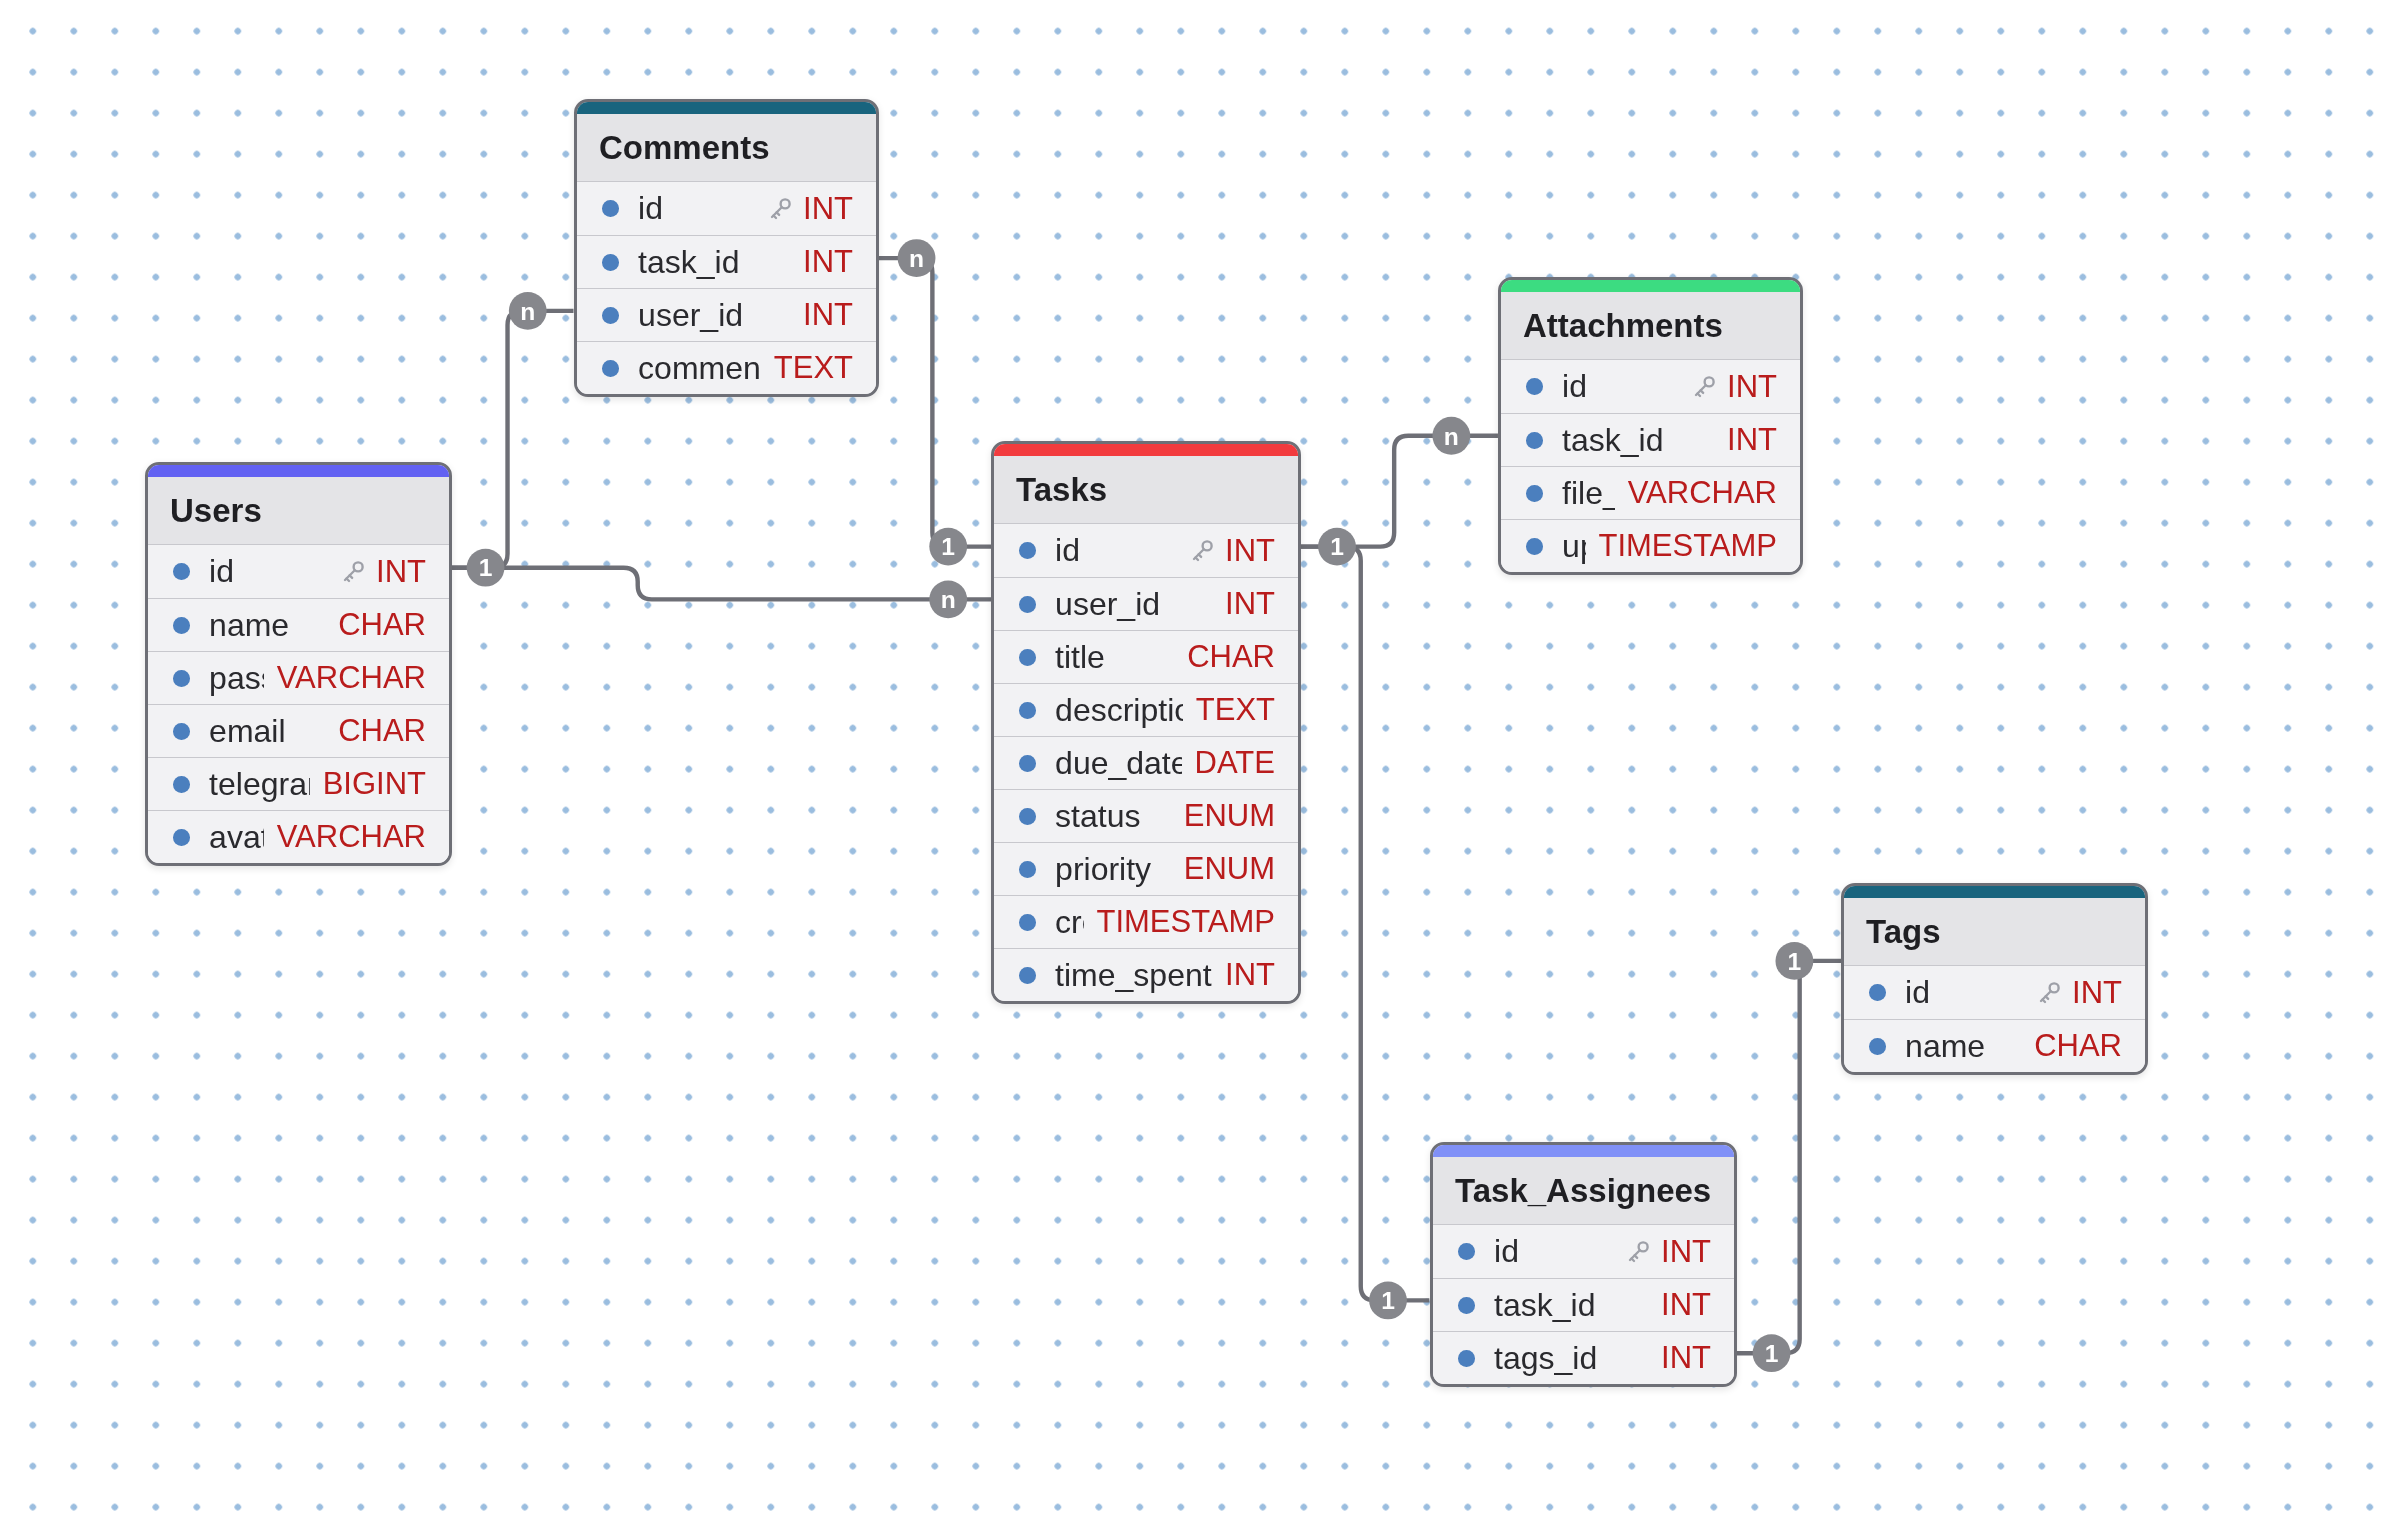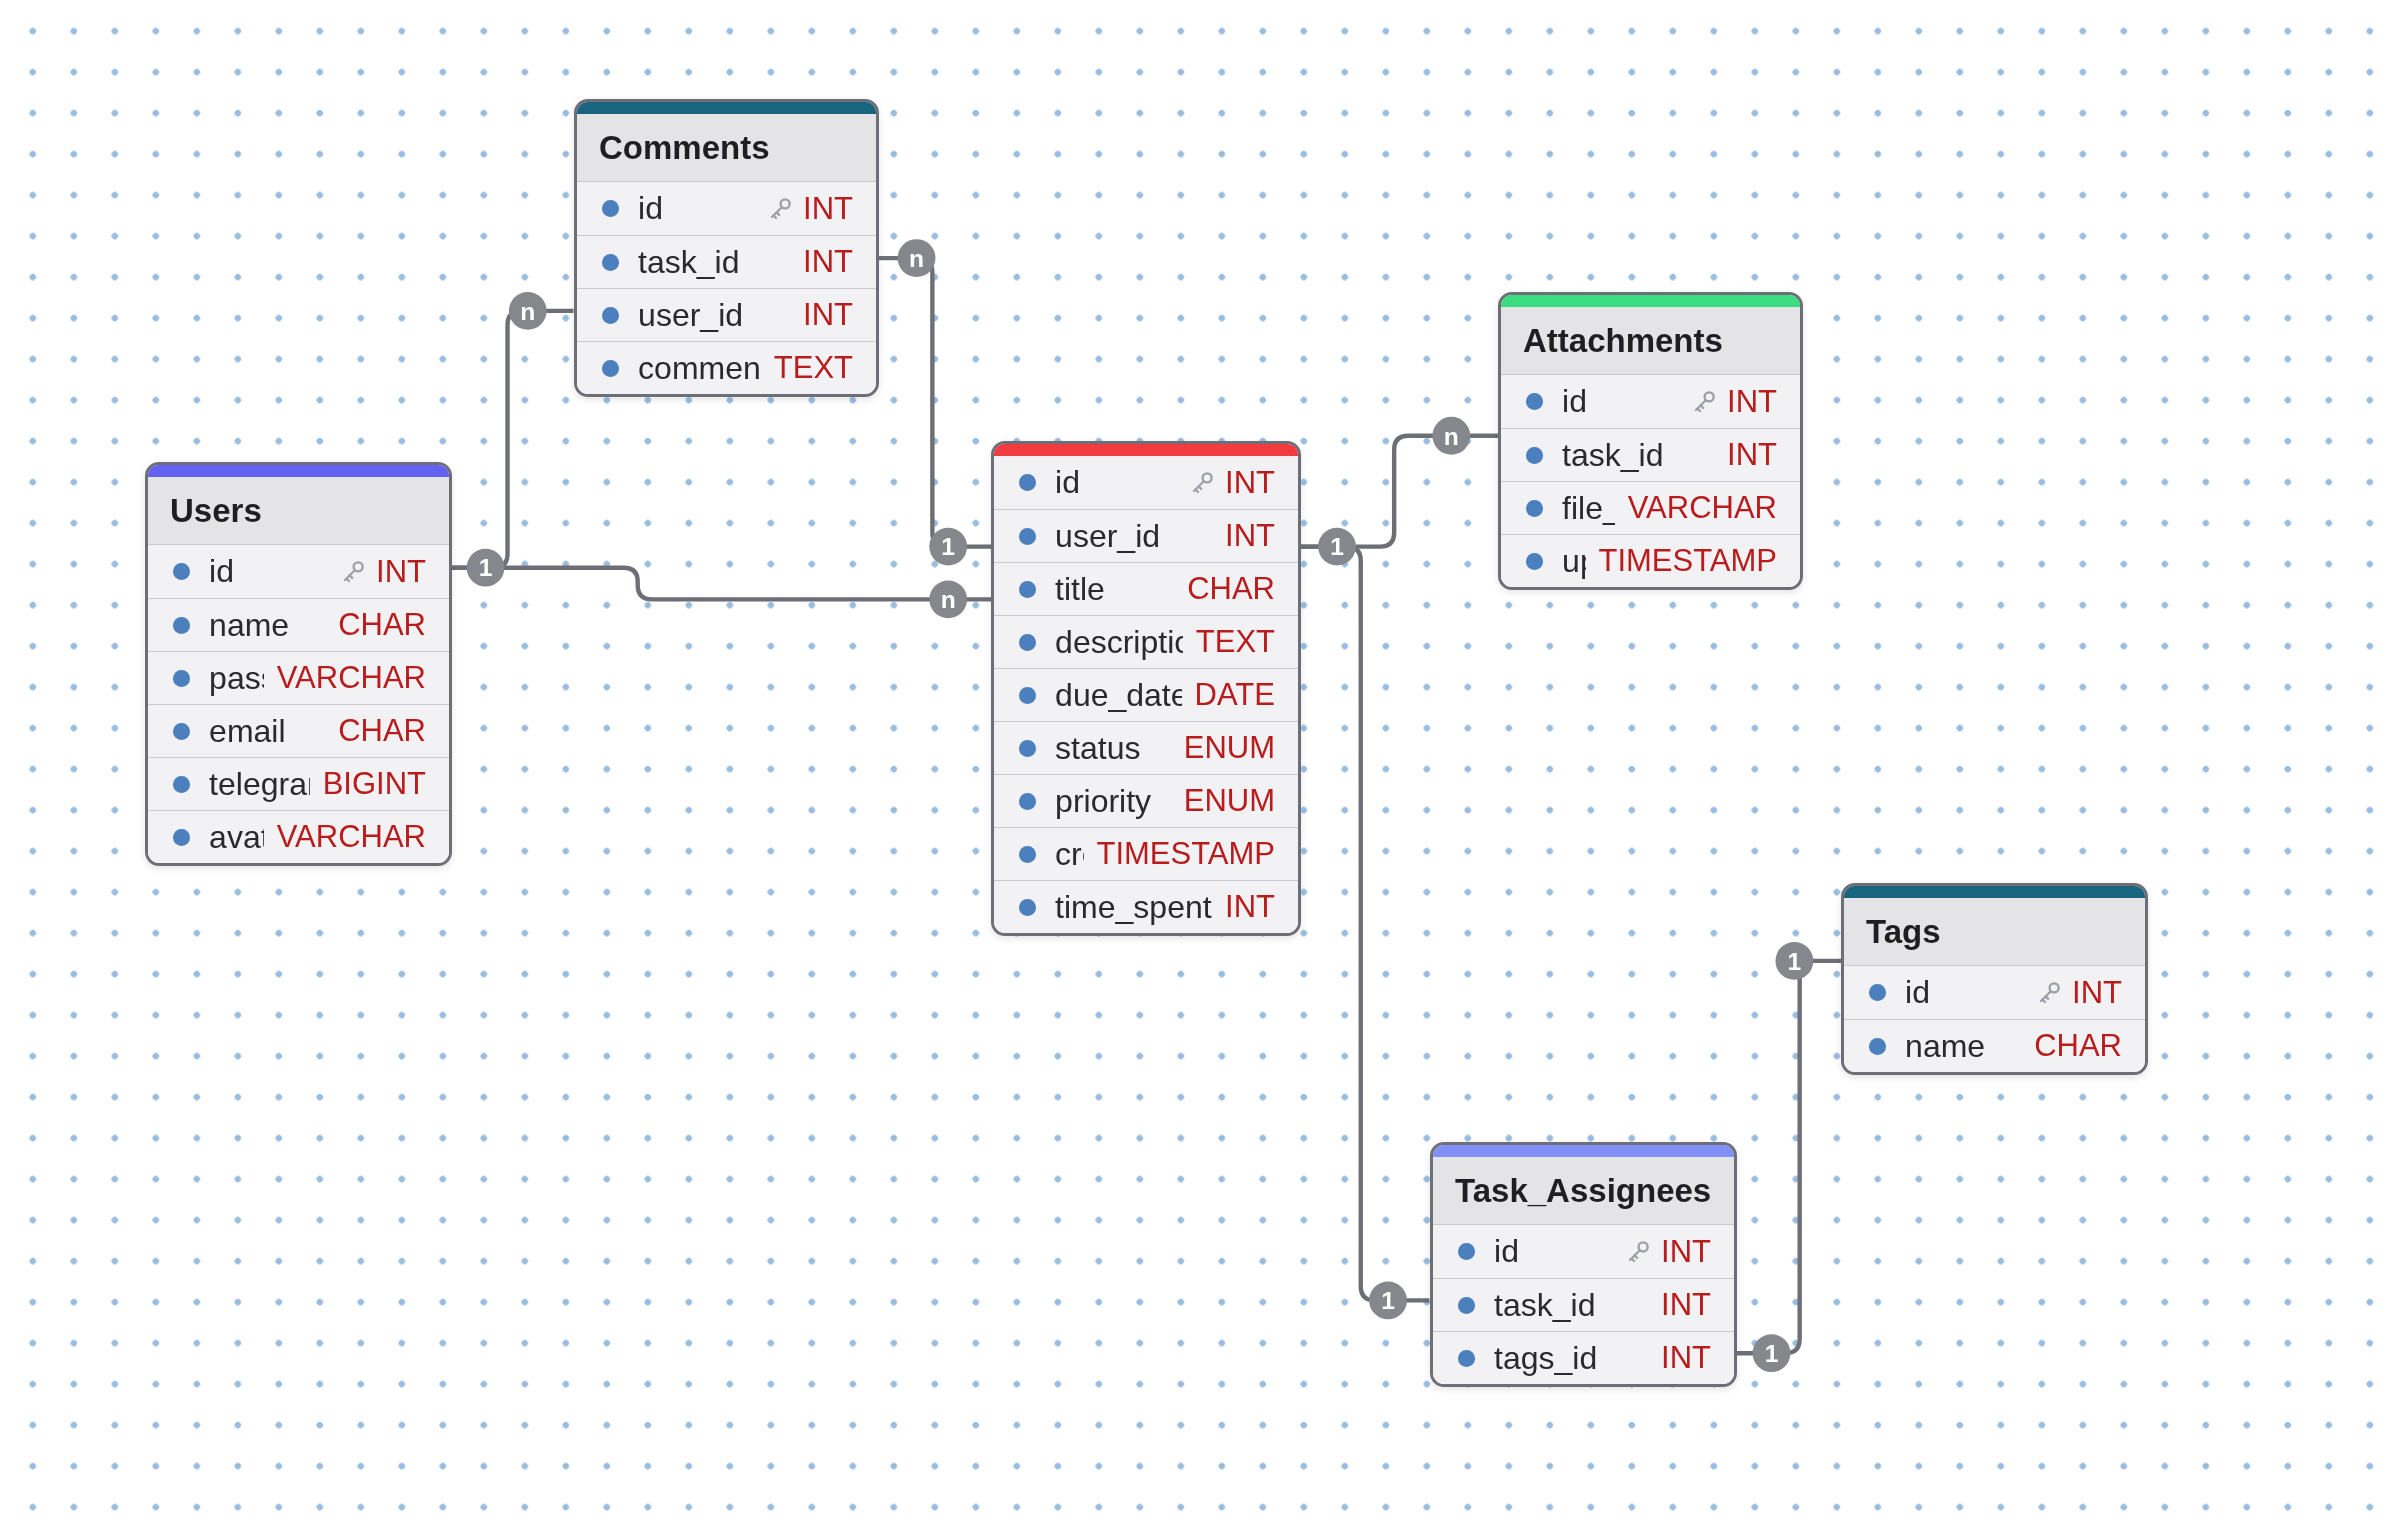--- a/index.html
+++ b/index.html
@@ -195,20 +195,23 @@
         <div class="row">
           <span class="fdot"></span>
           <span class="fname">avatar_pa...</span>
           <span class="ftype">
             <span>VARCHAR</span>
           </span>
         </div>
       </div>
       <div class="table" style="left: 991px; top: 441px; width: 304px;">
         <div class="strip" style="background: rgb(242, 59, 62);"></div>
+        <div class="theader">
+          <span>Tasks</span>
+        </div>
         <div class="row">
           <span class="fdot"></span>
           <span class="fname">id</span>
           <span class="ftype">
             <svg class="keyicon" viewBox="0 0 24 24" fill="none" stroke="#9EA0A8" stroke-width="1.9" stroke-linecap="round">
               <circle cx="16.1" cy="7.9" r="3.6"></circle>
               <path d="M 13.4 10.6 L 5.6 18.4"></path>
               <path d="M 6.8 17.2 l 2.0 2.0"></path>
               <path d="M 9.3 14.7 l 2.0 2.0"></path>
             </svg>
@@ -265,21 +268,21 @@
           </span>
         </div>
         <div class="row">
           <span class="fdot"></span>
           <span class="fname">time_spent</span>
           <span class="ftype">
             <span>INT</span>
           </span>
         </div>
       </div>
-      <div class="table" style="left: 1498px; top: 277px; width: 299px; margin-top: 15px;">
+      <div class="table" style="left: 1498px; top: 277px; width: 299px;">
         <div class="strip" style="background: rgb(60, 220, 129);"></div>
         <div class="theader">
           <span>Attachments</span>
         </div>
         <div class="row">
           <span class="fdot"></span>
           <span class="fname">id</span>
           <span class="ftype">
             <svg class="keyicon" viewBox="0 0 24 24" fill="none" stroke="#9EA0A8" stroke-width="1.9" stroke-linecap="round">
               <circle cx="16.1" cy="7.9" r="3.6"></circle>

